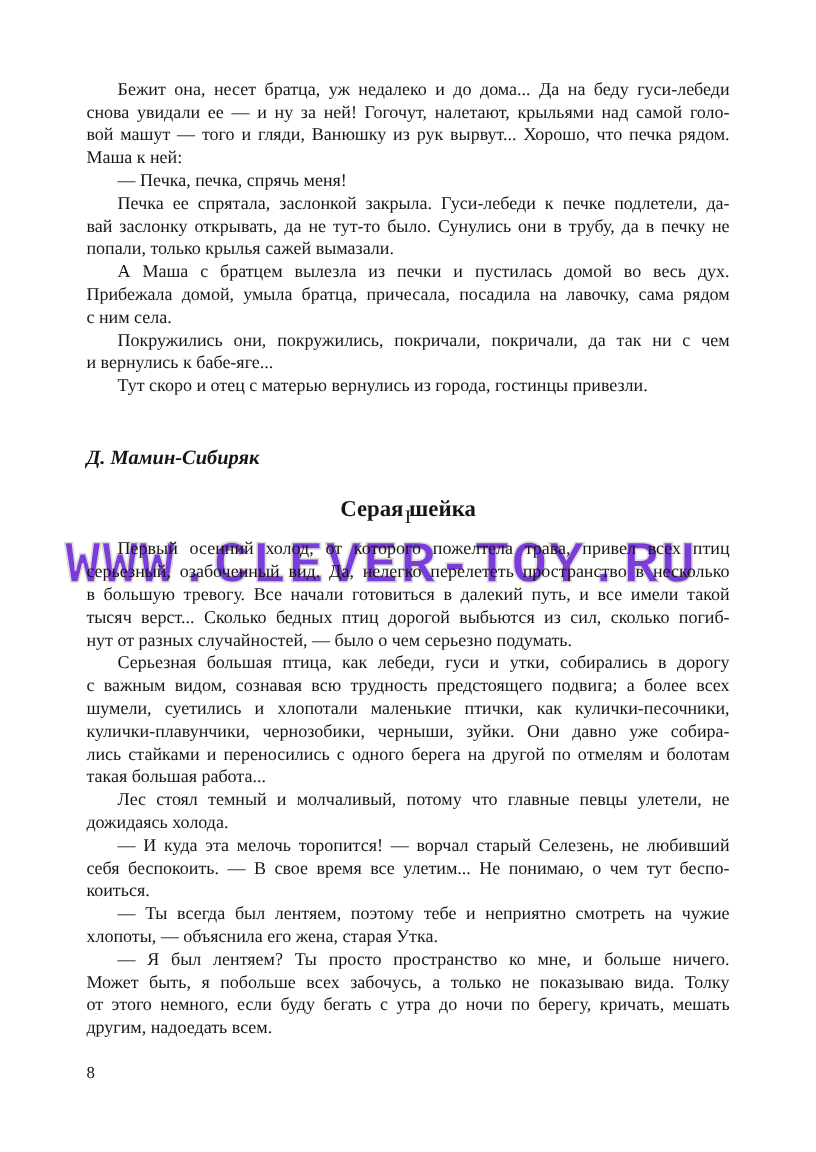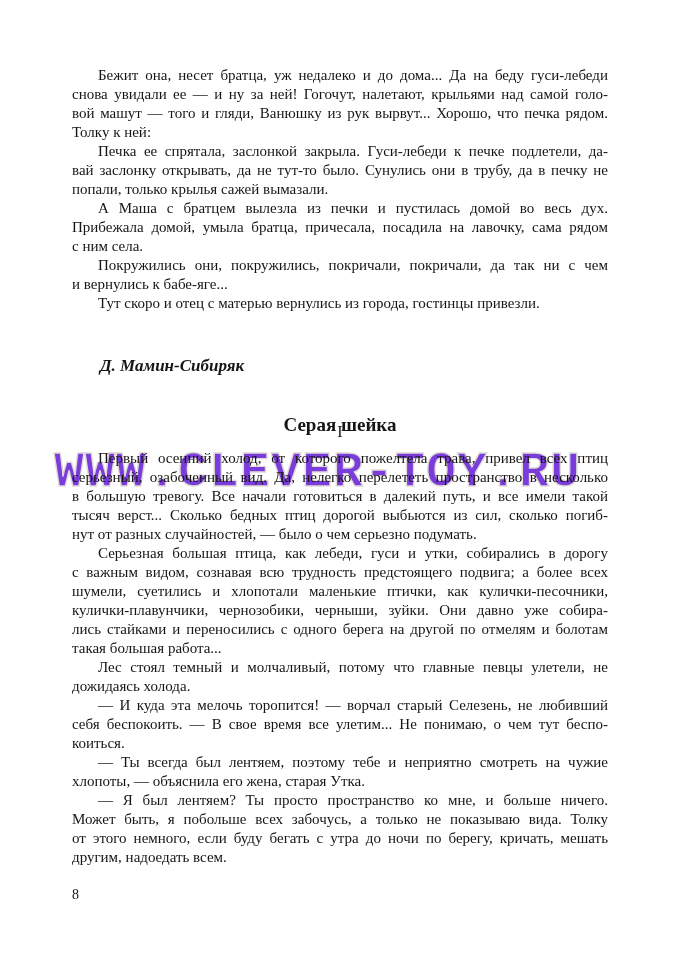--- a/index.html
+++ b/index.html
@@ -15,22 +15,22 @@
   }
   #gusi-block  { top:66px;  }
   #story-block { top:449px; }
   .line {
     text-align:justify; text-align-last:justify;
     white-space:nowrap; overflow:visible;
   }
   .line.para-last  { text-align-last:left; }
   .line.para-first { text-indent:26px; }
   .author {
-    position:absolute; left:72px; top:356px; z-index:1;
-    font-size:17px; font-weight:bold; font-style:italic; line-height:1.15;margin-left:28px;
+    position:absolute; left:72px; top:372px; z-index:1;
+    font-size:17px; font-weight:bold; font-style:italic; line-height:1.15;
   }
   .title {
     position:absolute; left:0; top:395px; width:680px; z-index:1;
     text-align:center; font-size:19px; font-weight:bold; line-height:1.15;margin-top:19px;
   }
   .chapter {
     position:absolute; left:0; top:423px; width:680px; z-index:1;
     text-align:center; font-size:16px; line-height:1.15;
   }
   .pagenum {
@@ -53,21 +53,24 @@
 
 <div class="page">
 
   <div class="watermark">WWW.CLEVER-TOY.RU</div>
 
   <div class="textblock" id="gusi-block">
       <div class="para">
         <div class="line para-first">Бежит она, несет братца, уж недалеко и до дома... Да на беду гуси-лебеди</div>
         <div class="line">снова увидали ее — и ну за ней! Гогочут, налетают, крыльями над самой голо-</div>
         <div class="line">вой машут — того и гляди, Ванюшку из рук вырвут... Хорошо, что печка рядом.</div>
-        <div class="line para-last">Толку к ней:</div>
+        <div class="line para-last">Маша к ней:</div>
+      </div>
+      <div class="para">
+        <div class="line para-first para-last">— Печка, печка, спрячь меня!</div>
       </div>
       <div class="para">
         <div class="line para-first">Печка ее спрятала, заслонкой закрыла. Гуси-лебеди к печке подлетели, да-</div>
         <div class="line">вай заслонку открывать, да не тут-то было. Сунулись они в трубу, да в печку не</div>
         <div class="line para-last">попали, только крылья сажей вымазали.</div>
       </div>
       <div class="para">
         <div class="line para-first">А Маша с братцем вылезла из печки и пустилась домой во весь дух.</div>
         <div class="line">Прибежала домой, умыла братца, причесала, посадила на лавочку, сама рядом</div>
         <div class="line para-last">с ним села.</div>

